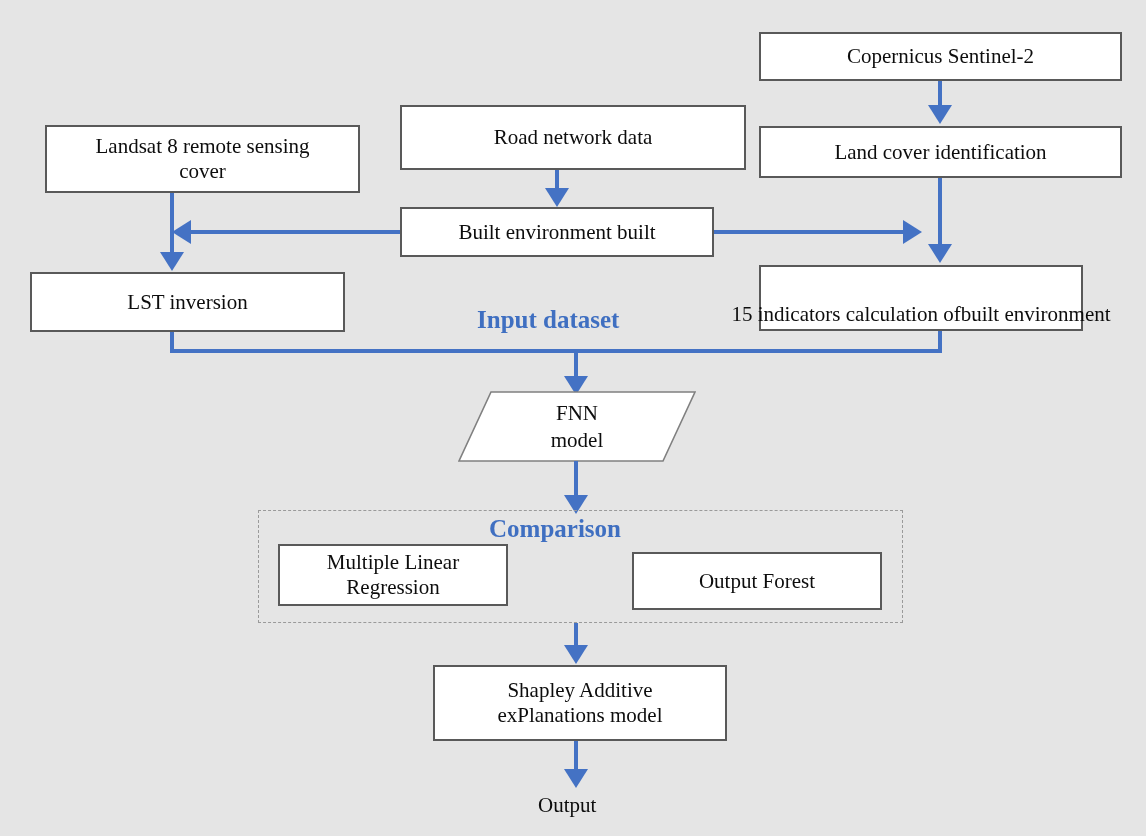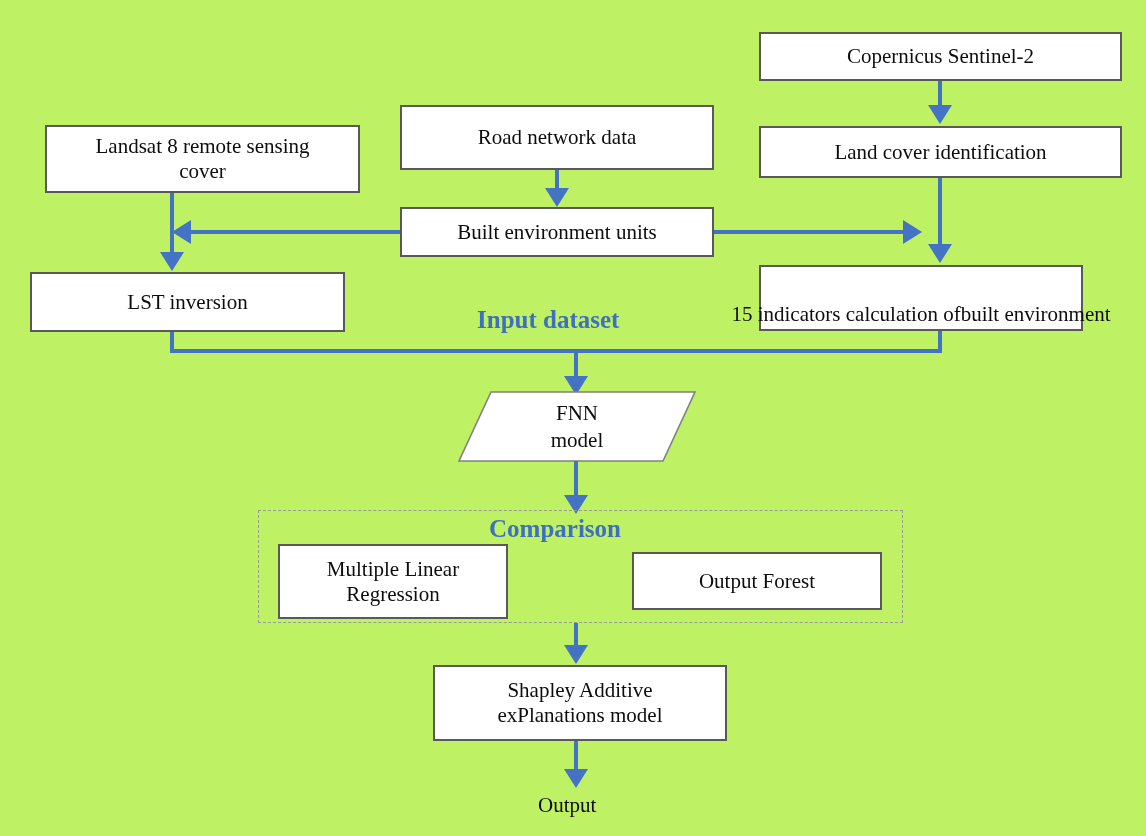--- a/index.html
+++ b/index.html
@@ -4,21 +4,21 @@
 <style>
   html, body {
     margin: 0;
     padding: 0;
     background: #ffffff;
   }
   #canvas {
     position: relative;
     width: 1146px;
     height: 836px;
-    background: #bef264;
+    background: #e5e5e5;
     font-family: "Liberation Serif", "DejaVu Serif", serif;
     overflow: hidden;
   }
   .node {
     position: absolute;
     box-sizing: border-box;
     border: 2px solid #595959;
     background: #ffffff;
     display: flex;
     align-items: center;
@@ -117,29 +117,29 @@
     <span class="line-cell">cover</span>
   </div>
 
   <div class="conn v" style="left:170px; top:193px; width:4px; height:62px;"></div>
   <div class="arrowhead down" style="left:160px; top:252px;"></div>
 
   <div class="node" style="left:30px; top:272px; width:315px; height:60px;">
     <span class="line-cell">LST inversion</span>
   </div>
 
-  <div class="node" style="left:400px; top:105px; width:314px; height:65px;">
+  <div class="node" style="left:400px; top:105px; width:346px; height:65px;">
     <span class="line-cell">Road network data</span>
   </div>
 
   <div class="conn v" style="left:555px; top:170px; width:4px; height:20px;"></div>
   <div class="arrowhead down" style="left:545px; top:188px;"></div>
 
   <div class="node" style="left:400px; top:207px; width:314px; height:50px;">
-    <span class="line-cell">Built environment units</span>
+    <span class="line-cell">Built environment built</span>
   </div>
 
   <div class="conn h" style="left:191px; top:230px; width:209px; height:4px;"></div>
   <div class="arrowhead left" style="left:172px; top:220px;"></div>
 
   <div class="conn h" style="left:714px; top:230px; width:190px; height:4px;"></div>
   <div class="arrowhead right" style="left:903px; top:220px;"></div>
 
   <div class="node" style="left:759px; top:265px; width:324px; height:66px; flex-direction:row;align-items:flex-end;">
     <span class="line-cell">15 indicators calculation of</span>
@@ -167,21 +167,21 @@
     </div>
   </div>
 
   <div class="conn v" style="left:574px; top:461px; width:4px; height:38px;"></div>
   <div class="arrowhead down" style="left:564px; top:495px;"></div>
 
   <div class="dashed-group" style="left:258px; top:510px; width:645px; height:113px;"></div>
 
   <span class="accent-label" style="left:489px; top:515px;">Comparison</span>
 
-  <div class="node" style="left:278px; top:544px; width:230px; height:75px; flex-direction:column;">
+  <div class="node" style="left:278px; top:544px; width:230px; height:62px; flex-direction:column;">
     <span class="line-cell">Multiple Linear</span>
     <span class="line-cell">Regression</span>
   </div>
 
   <div class="node" style="left:632px; top:552px; width:250px; height:58px;">
     <span class="line-cell">Output Forest</span>
   </div>
 
   <div class="conn v" style="left:574px; top:623px; width:4px; height:24px;"></div>
   <div class="arrowhead down" style="left:564px; top:645px;"></div>

